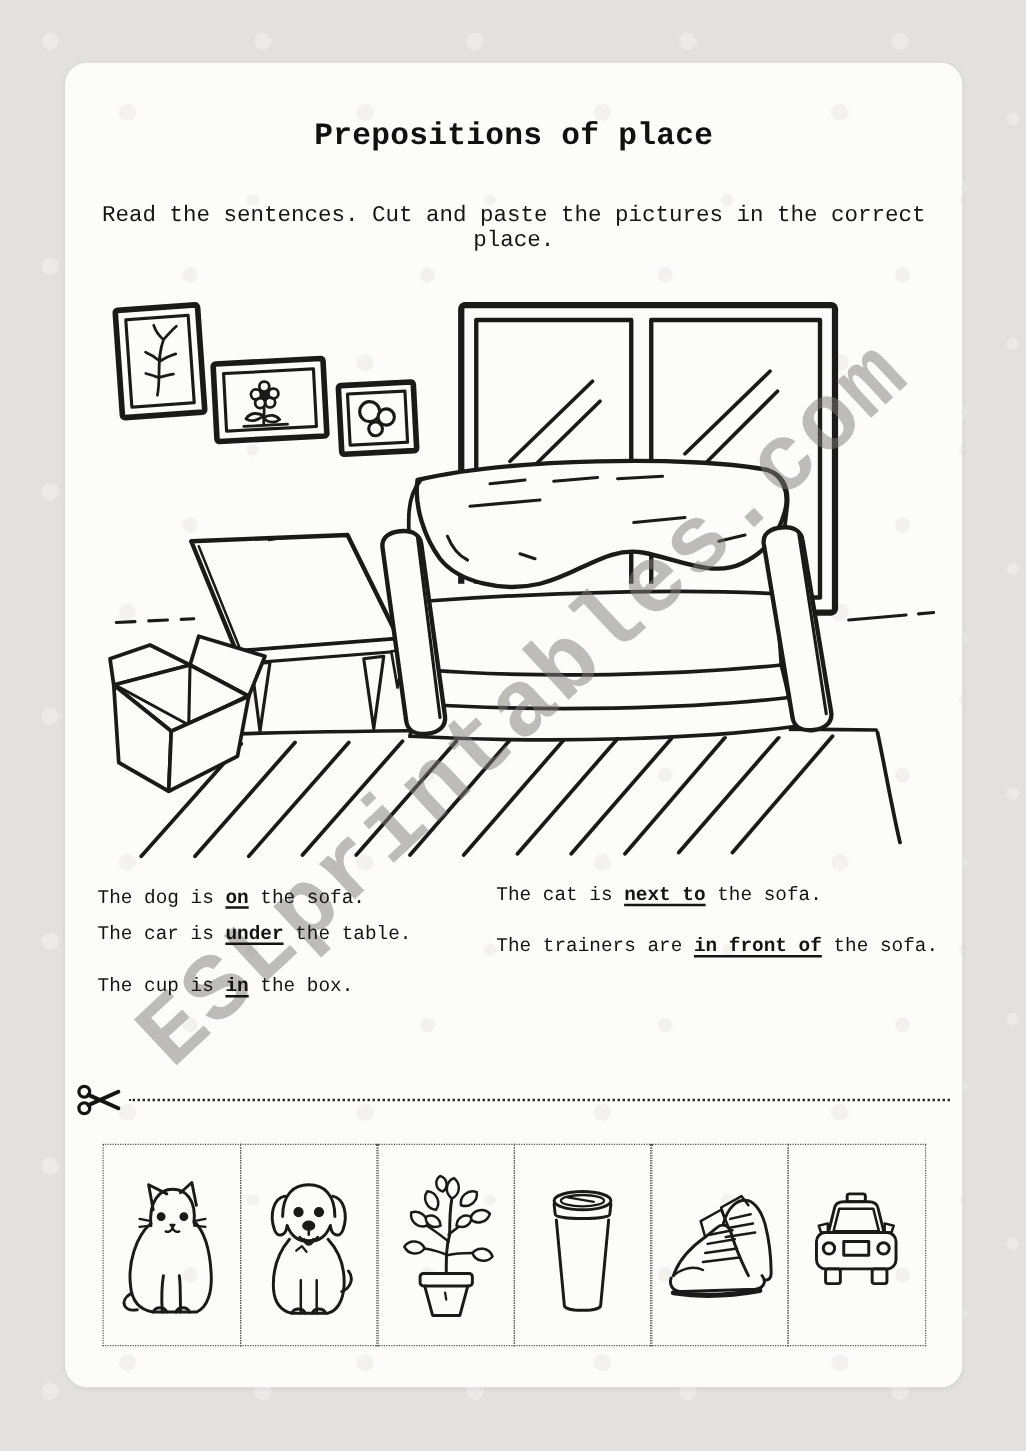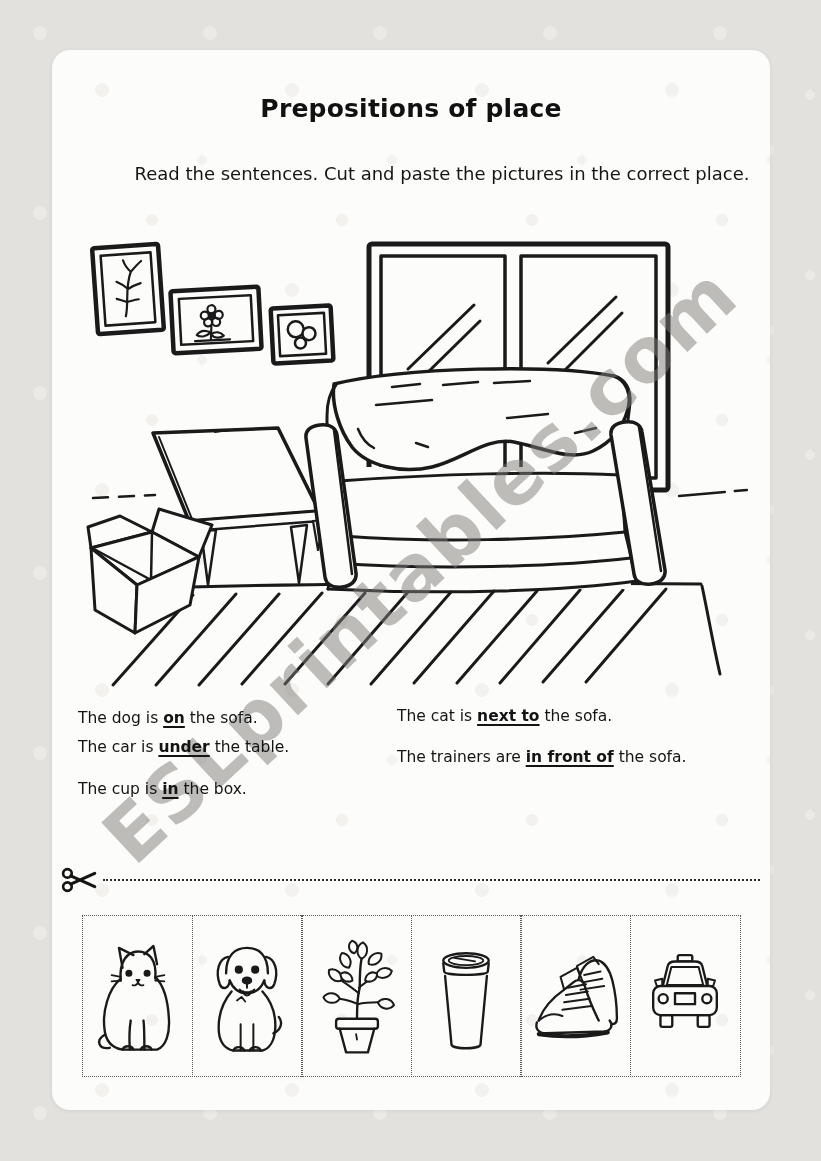--- a/index.html
+++ b/index.html
@@ -7,41 +7,41 @@
     width:821px;height:1161px;
     font-family:"DejaVu Sans","Liberation Sans",sans-serif;
     background-color:#e2e1de;
     background-image:
       radial-gradient(circle 7px at 40px 33px, #eceae7 96%, transparent),
       radial-gradient(circle 5px at 130px 95px, #eceae7 96%, transparent),
       radial-gradient(circle 6px at 88px 150px, #e9e8e5 96%, transparent);
     background-size:170px 180px;
     overflow:hidden;
   }
-  .page{position:relative;width:821px;height:1161px;}
+  .page{position:relative;width:821px;height:1161px;font-family:Liberation Mono, monospace;}
   .card{
     position:absolute;left:52px;top:50px;width:718px;height:1060px;
     border-radius:18px;
     background-color:#fcfcfa;
     background-image:
       radial-gradient(circle 7px at 50px 40px, #f3f2ef 96%, transparent),
       radial-gradient(circle 5px at 150px 110px, #f3f2ef 96%, transparent),
       radial-gradient(circle 6px at 100px 170px, #f2f1ee 96%, transparent);
     background-size:190px 200px;
     box-shadow:0 1px 4px rgba(0,0,0,0.07);
     overflow:hidden;
   }
   .title{
     position:absolute;top:44px;left:0;width:100%;margin:0;
     text-align:center;font-size:25px;font-weight:bold;color:#111;
     letter-spacing:0.2px;z-index:4;
   }
   .instruction{
     position:absolute;top:113px;left:0;width:100%;margin:0;
-    text-align:center;font-size:18px;color:#161616;z-index:4;padding-left:31px;
+    text-align:center;font-size:18px;color:#161616;z-index:4;
   }
   .scene{position:absolute;left:23px;top:182px;width:673px;height:463px;z-index:1;}
   .scene svg{display:block;}
   .watermark{
     position:absolute;left:368px;top:515px;
     transform:translate(-50%,-50%) rotate(-43deg);
     font-size:76px;font-weight:bold;white-space:nowrap;letter-spacing:2px;
     color:rgba(125,123,119,0.50);
     z-index:3;pointer-events:none;
   }

